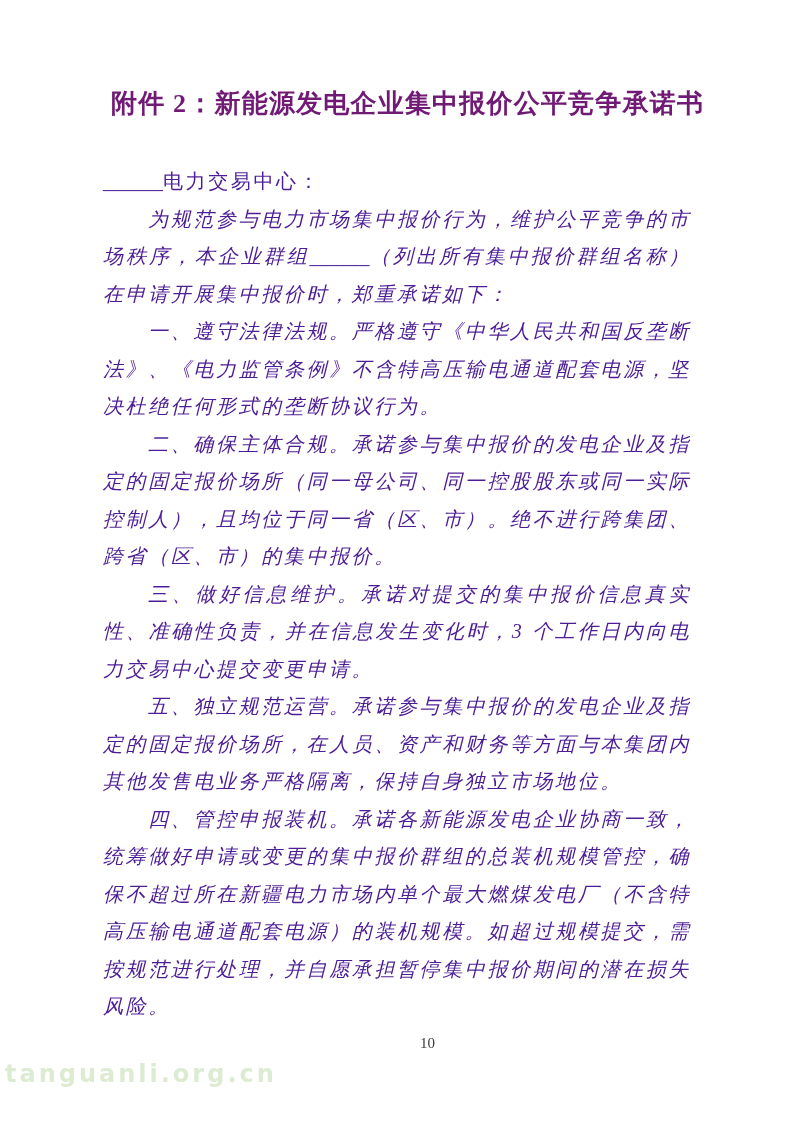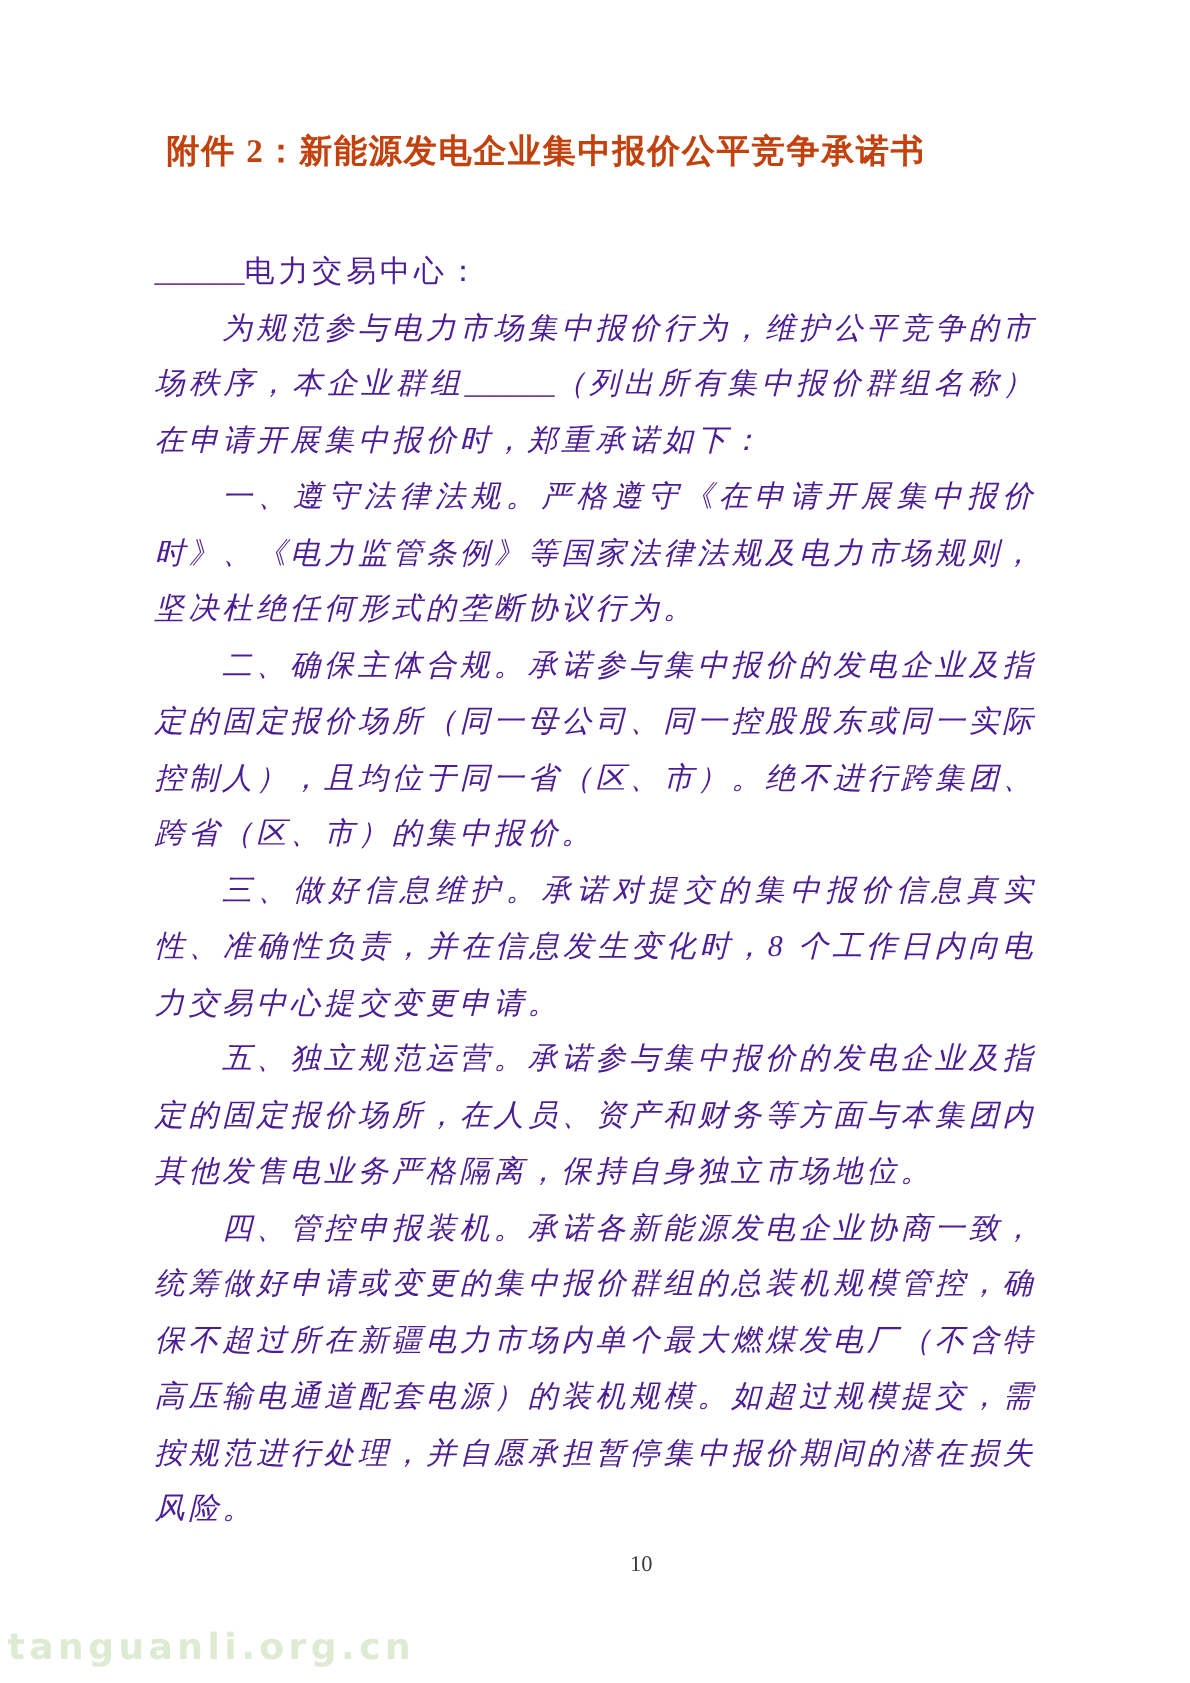--- a/index.html
+++ b/index.html
@@ -18,24 +18,24 @@
   .page {
     position: absolute;
     inset: 0;
     background: #ffffff;
   }
   .doc-title {
     position: absolute;
     left: 111px;
     top: 86px;
     margin: 0;
-    font-size: 22px;
+    font-size: 26px;
     font-weight: bold;
     letter-spacing: 1.2px;
-    color: #c2410c;
+    color: #701a75;
     white-space: nowrap;
   }
   .body-text {
     position: absolute;
     left: 103px;
     top: 163px;
     width: 588px;
     font-size: 20px;
     line-height: 37.5px;
     letter-spacing: 2.6px;
@@ -60,21 +60,21 @@
     width: 100%;
     text-align: center;
     font-size: 15px;
     letter-spacing: 0;
     color: #3a3a3a;
     margin-left: 31px;
   }
   .watermark {
     position: absolute;
     left: 5px;
-    top: 1084px;
+    top: 1060px;
     font-family: "DejaVu Sans", "Liberation Sans", sans-serif;
     font-weight: bold;
     font-size: 24px;
     letter-spacing: 3px;
     color: #deebd3;
     white-space: nowrap;
   }
 </style>
 </head>
 <body>
@@ -82,25 +82,25 @@
 <div class="page">
 
   <h1 class="doc-title">附件 2：新能源发电企业集中报价公平竞争承诺书</h1>
 
   <div class="body-text">
 
     <p><span class="blank">______</span><span>电力交易中心：</span></p>
 
     <p class="para-indent"><span>为规范参与电力市场集中报价行为，维护公平竞争的市场秩序，本企业群组</span><span class="blank">______</span><span>（列出所有集中报价群组名称）在申请开展集中报价时，郑重承诺如下：</span></p>
 
-    <p class="para-indent">一、遵守法律法规。严格遵守《在申请开展集中报价时》、《电力监管条例》等国家法律法规及电力市场规则，坚决杜绝任何形式的垄断协议行为。</p>
+    <p class="para-indent">一、遵守法律法规。严格遵守《中华人民共和国反垄断法》、《电力监管条例》不含特高压输电通道配套电源，坚决杜绝任何形式的垄断协议行为。</p>
 
     <p class="para-indent">二、确保主体合规。承诺参与集中报价的发电企业及指定的固定报价场所（同一母公司、同一控股股东或同一实际控制人），且均位于同一省（区、市）。绝不进行跨集团、跨省（区、市）的集中报价。</p>
 
-    <p class="para-indent">三、做好信息维护。承诺对提交的集中报价信息真实性、准确性负责，并在信息发生变化时，8 个工作日内向电力交易中心提交变更申请。</p>
+    <p class="para-indent">三、做好信息维护。承诺对提交的集中报价信息真实性、准确性负责，并在信息发生变化时，3 个工作日内向电力交易中心提交变更申请。</p>
 
     <p class="para-indent">五、独立规范运营。承诺参与集中报价的发电企业及指定的固定报价场所，在人员、资产和财务等方面与本集团内其他发售电业务严格隔离，保持自身独立市场地位。</p>
 
     <p class="para-indent">四、管控申报装机。承诺各新能源发电企业协商一致，统筹做好申请或变更的集中报价群组的总装机规模管控，确保不超过所在新疆电力市场内单个最大燃煤发电厂（不含特高压输电通道配套电源）的装机规模。如超过规模提交，需按规范进行处理，并自愿承担暂停集中报价期间的潜在损失风险。</p>
 
   </div>
 
   <div class="page-number">10</div>
 
   <div class="watermark">tanguanli.org.cn</div>

